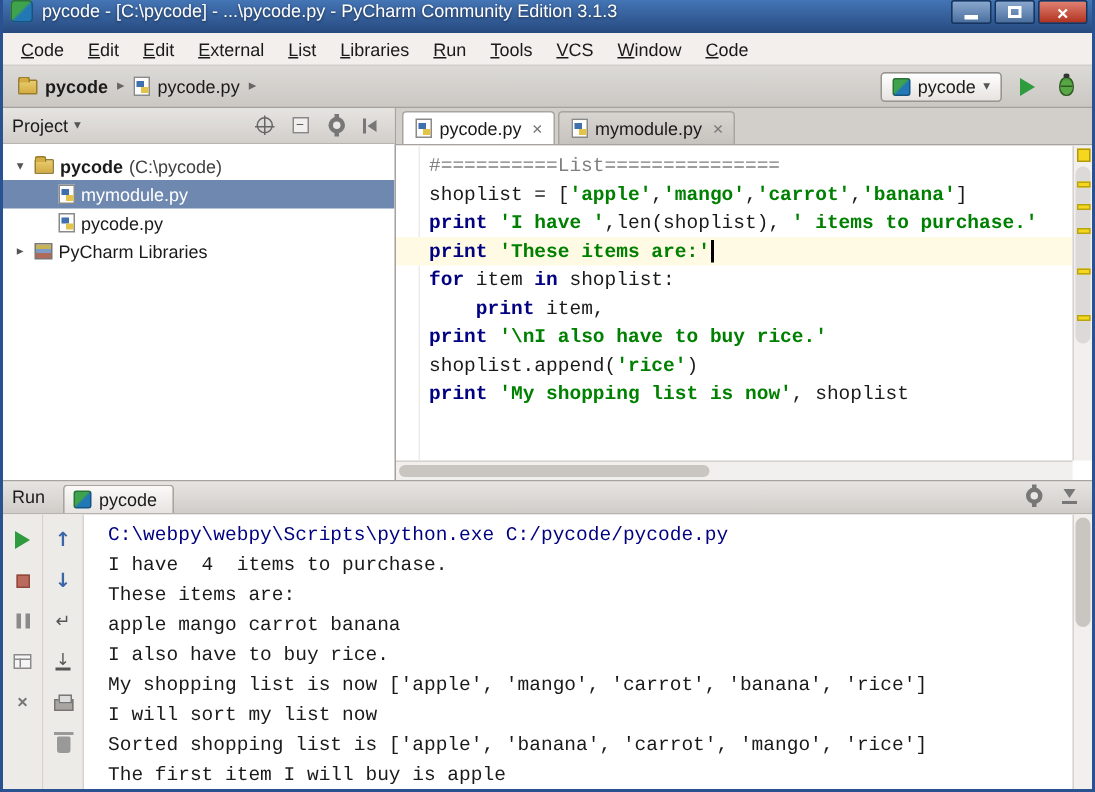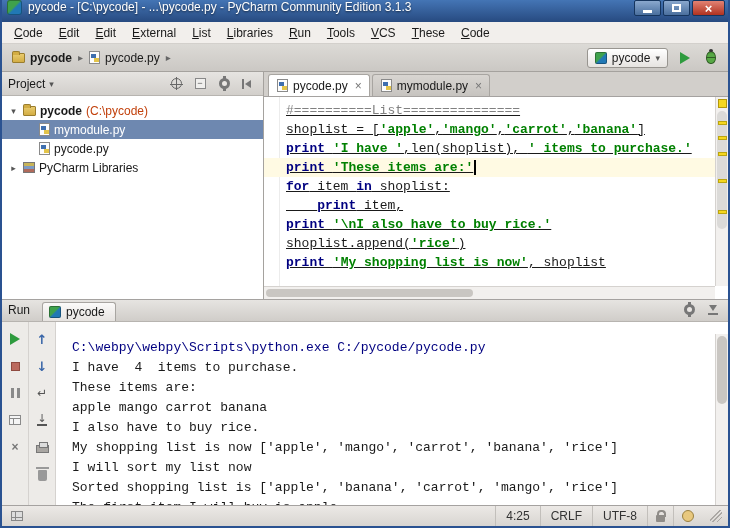--- a/index.html
+++ b/index.html
@@ -121,36 +121,36 @@
   .pp-header{height:24px;flex:0 0 auto;background:linear-gradient(#e6e4e1,#d2cfcb);
     border-bottom:1px solid #b7b4b0;display:flex;align-items:center;padding:0 6px;}
   .pp-title{display:flex;align-items:center;gap:4px;}
   .pp-icons{margin-left:auto;display:flex;gap:6px;align-items:center;}
   .pp-tree{flex:1;padding-top:5px;overflow:hidden;}
   .tree-row{height:19px;display:flex;align-items:center;gap:4px;white-space:nowrap;}
   .tree-row.selected{background:var(--selection,#6e88b0);color:#fff;}
   .tree-row.selected .tree-arrow{color:#fff;}
   .tree-arrow{width:11px;color:#555;font-size:9px;text-align:center;}
   .tree-label.bold{font-weight:bold;}
-  .tree-suffix{color:#c2410c;}
+  .tree-suffix{color:#404040;}
 
   .editor-wrap{flex:1;display:flex;flex-direction:column;min-width:0;}
   .ed-tabs{height:25px;flex:0 0 auto;background:#d2cfcb;border-bottom:1px solid #a5a2a0;
     display:flex;align-items:flex-end;padding:2px 0 0 4px;gap:2px;}
   .ed-tab{height:22px;display:flex;align-items:center;gap:5px;padding:0 7px 0 8px;
     border:1px solid #a8a5a1;border-bottom:none;border-radius:3px 3px 0 0;
     background:linear-gradient(#d8d5d1,#c6c3bf);}
   .ed-tab.active{background:#ffffff;}
   .tab-close{color:#777;font-size:12px;line-height:12px;margin-left:2px;}
 
   .editor{flex:1;position:relative;background:#fff;overflow:hidden;}
   .gutter{position:absolute;left:0;top:0;bottom:13px;width:16px;background:#fff;border-right:1px solid #ececec;}
   .code{position:absolute;left:0;top:4px;right:13px;
     font-family:"Liberation Mono","DejaVu Sans Mono",monospace;font-size:13px;line-height:19px;white-space:pre;}
-  .code-line{height:19px;padding-left:22px;text-decoration:underline;}
+  .code-line{height:19px;padding-left:22px;}
   .caret-row{background:var(--caret_row,#fffae3);}
   .tok-k{color:var(--keyword,#000080);font-weight:bold;}
   .tok-s{color:var(--string,#008000);font-weight:bold;}
   .tok-c{color:var(--comment,#808080);}
   .caret{display:inline-block;width:2px;height:15px;background:#000;vertical-align:middle;margin-left:1px;}
 
   .error-stripe{position:absolute;right:0;top:0;bottom:13px;width:13px;background:#f2f0ee;border-left:1px solid #d5d2cf;}
   .inspection-ind{position:absolute;top:2px;left:2px;width:9px;height:9px;
     background:var(--stripe_yellow,#ffe12b);border:1px solid #b3980a;}
   .stripe-mark{position:absolute;left:2px;width:9px;height:4px;
@@ -163,21 +163,21 @@
   .run-panel{height:206px;flex:0 0 auto;display:flex;flex-direction:column;border-top:1px solid #a5a2a0;}
   .run-header{height:22px;flex:0 0 auto;background:linear-gradient(#e6e4e1,#d0cdc9);
     border-bottom:1px solid #b7b4b0;display:flex;align-items:flex-end;padding:0 6px;gap:12px;}
   .run-title{padding-bottom:4px;}
   .run-tab{display:flex;align-items:center;gap:5px;border:1px solid #a8a5a1;border-bottom:none;
     border-radius:3px 3px 0 0;background:linear-gradient(#fbfaf9,#e6e3e0);padding:2px 10px 2px 6px;}
   .rh-right{margin-left:auto;display:flex;gap:6px;align-items:center;padding-bottom:3px;}
   .run-body{flex:1;display:flex;min-height:0;background:#fff;}
   .tool-col{width:27px;flex:0 0 auto;background:#edebe8;border-right:1px solid #d5d2cf;
     display:flex;flex-direction:column;align-items:center;padding-top:8px;gap:9px;}
-  .console{flex:1;position:relative;min-width:0;margin-top:12px;}
+  .console{flex:1;position:relative;min-width:0;}
   .console-lines{position:absolute;left:0;top:4px;right:13px;bottom:0;padding-left:16px;overflow:hidden;
     font-family:"Liberation Mono","DejaVu Sans Mono",monospace;font-size:13px;line-height:20px;white-space:pre;}
   .console-line.cmd{color:var(--console_cmd,#000080);}
   .console-scroll{position:absolute;right:0;top:0;bottom:0;width:13px;background:#f2f0ee;border-left:1px solid #d5d2cf;}
   .cthumb{position:absolute;left:1px;right:1px;top:2px;height:40%;background:#c9c6c2;border-radius:5px;}
 
   
   .statusbar{height:21px;flex:0 0 auto;background:linear-gradient(#ece9e6,#d8d5d1);
     border-top:1px solid #a5a2a0;display:flex;align-items:center;padding:0 6px;color:#333;}
   .sb-spacer{flex:1;}
@@ -208,21 +208,21 @@
   <div class="menubar">
       <span class="menu-item">Code</span>
       <span class="menu-item">Edit</span>
       <span class="menu-item">Edit</span>
       <span class="menu-item">External</span>
       <span class="menu-item">List</span>
       <span class="menu-item">Libraries</span>
       <span class="menu-item">Run</span>
       <span class="menu-item">Tools</span>
       <span class="menu-item">VCS</span>
-      <span class="menu-item">These</span>
+      <span class="menu-item">Window</span>
       <span class="menu-item">Code</span>
     </div>
 
   <div class="navbar">
     <div class="breadcrumb">
         <span class="bc-item bold">
           <span class="ic ic-folder"></span>
           <span class="bc-label">pycode</span>
         </span>
         <span class="bc-sep">▸</span>
@@ -382,30 +382,14 @@
         </div>
       <div class="console">
         <div class="console-lines"><div class="console-line cmd">C:\webpy\webpy\Scripts\python.exe C:/pycode/pycode.py</div><div class="console-line out">I have  4  items to purchase.</div><div class="console-line out">These items are:</div><div class="console-line out">apple mango carrot banana</div><div class="console-line out">I also have to buy rice.</div><div class="console-line out">My shopping list is now ['apple', 'mango', 'carrot', 'banana', 'rice']</div><div class="console-line out">I will sort my list now</div><div class="console-line out">Sorted shopping list is ['apple', 'banana', 'carrot', 'mango', 'rice']</div><div class="console-line out">The first item I will buy is apple</div></div>
         <div class="console-scroll">
           <div class="cthumb"></div>
         </div>
       </div>
     </div>
   </div>
 
-  <div class="statusbar">
-    <span class="tool-btn">
-        <span class="ic ic-panelgrid"></span>
-      </span>
-    <span class="sb-spacer"></span>
-    <span class="sb-widget">4:25</span>
-    <span class="sb-widget">CRLF</span>
-    <span class="sb-widget">UTF-8</span>
-    <span class="sb-widget icon-widget">
-        <span class="ic ic-lock"></span>
-      </span>
-    <span class="sb-widget icon-widget">
-        <span class="ic ic-hector"></span>
-      </span>
-    <span class="ic ic-grip"></span>
-  </div>
 
 </div>
 
 </body></html>

